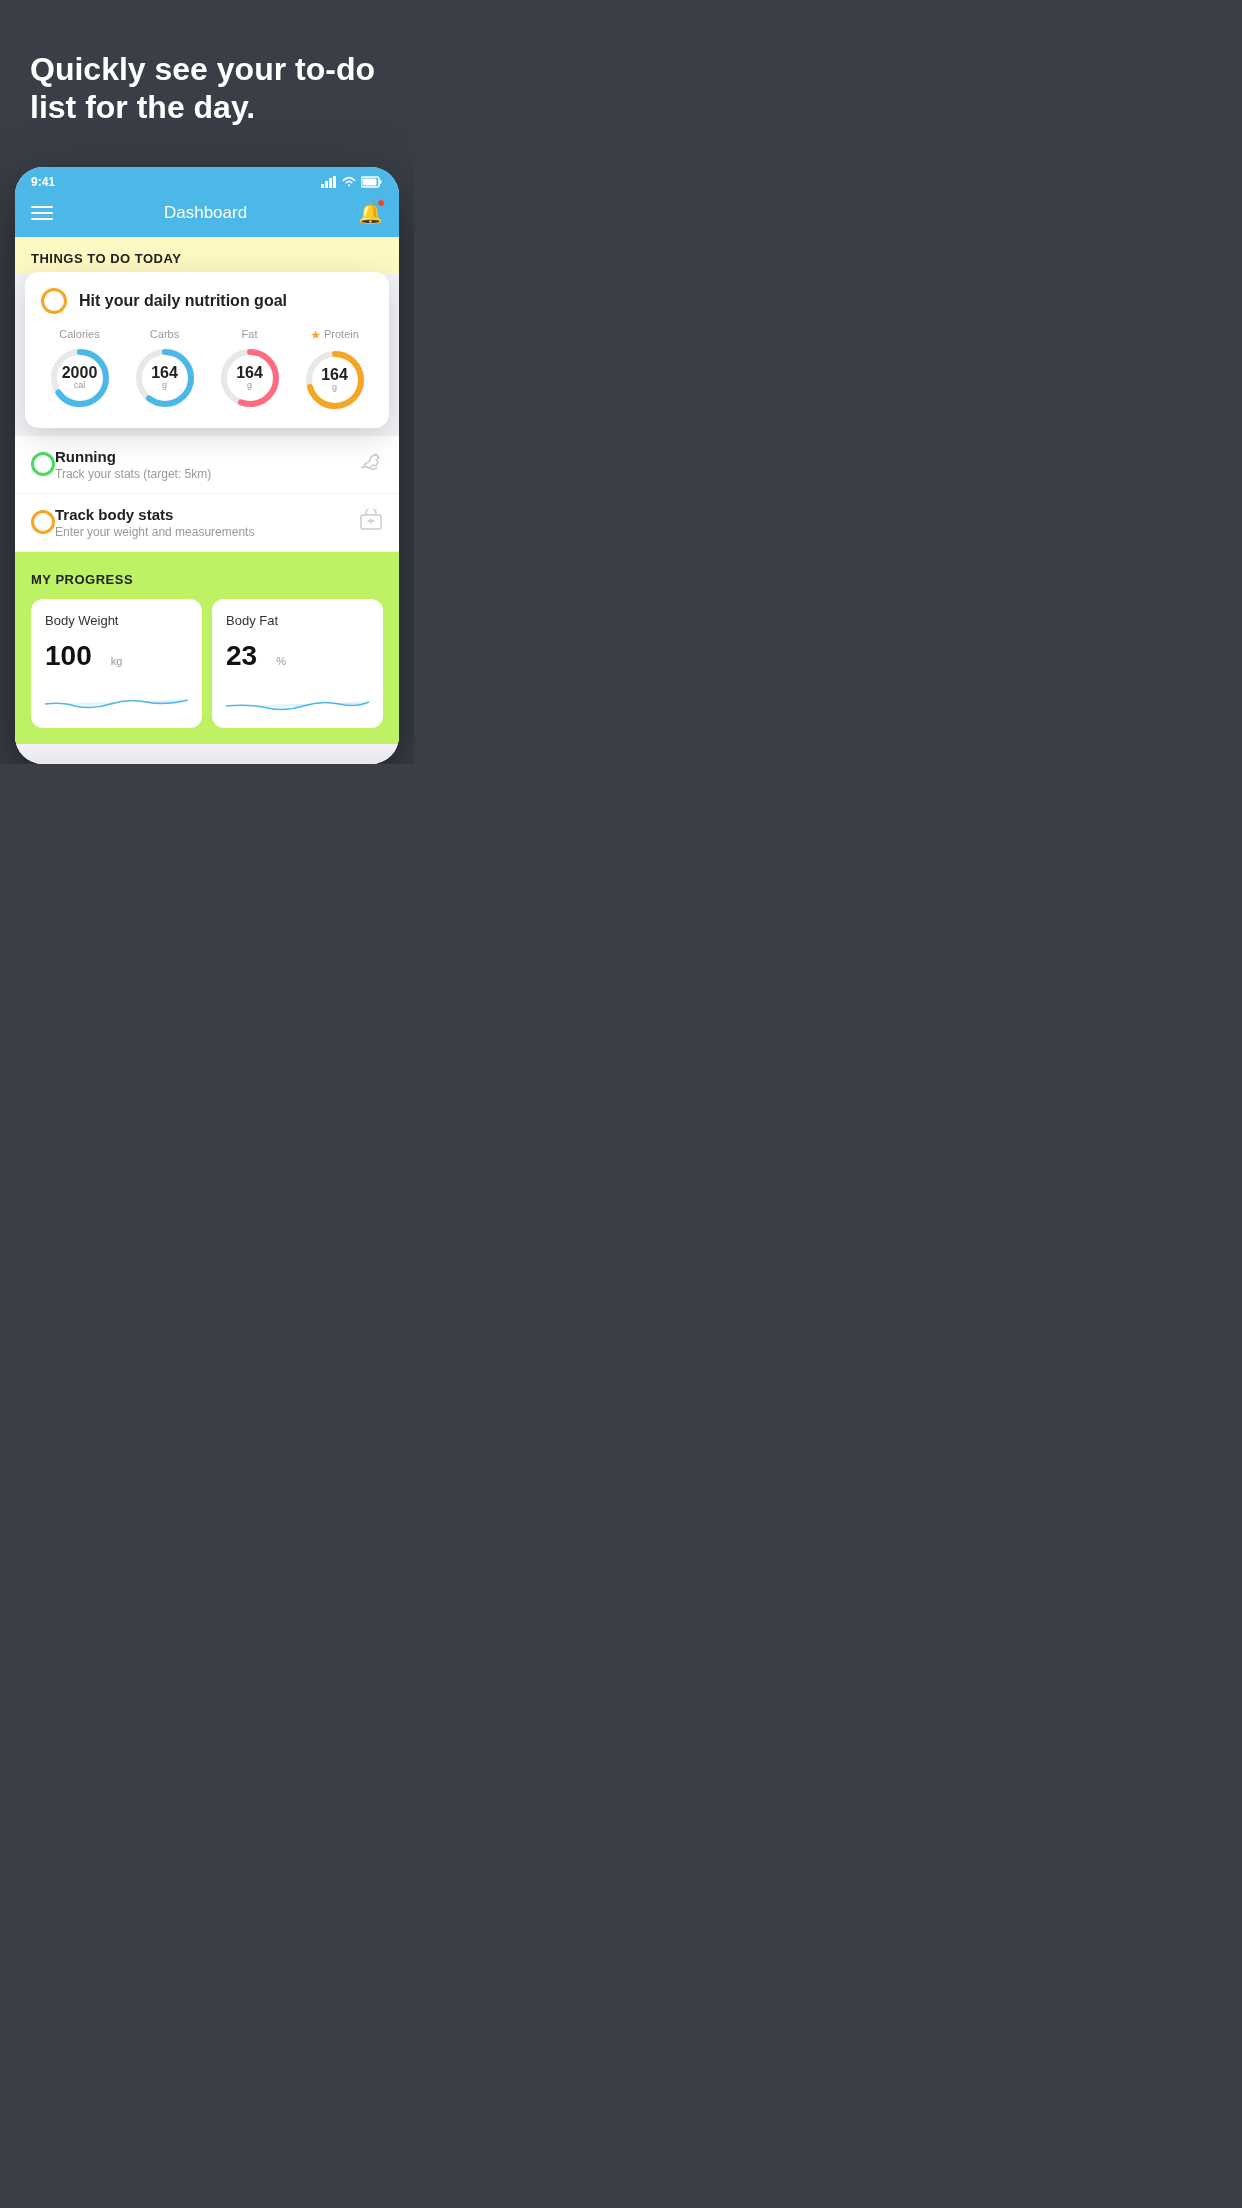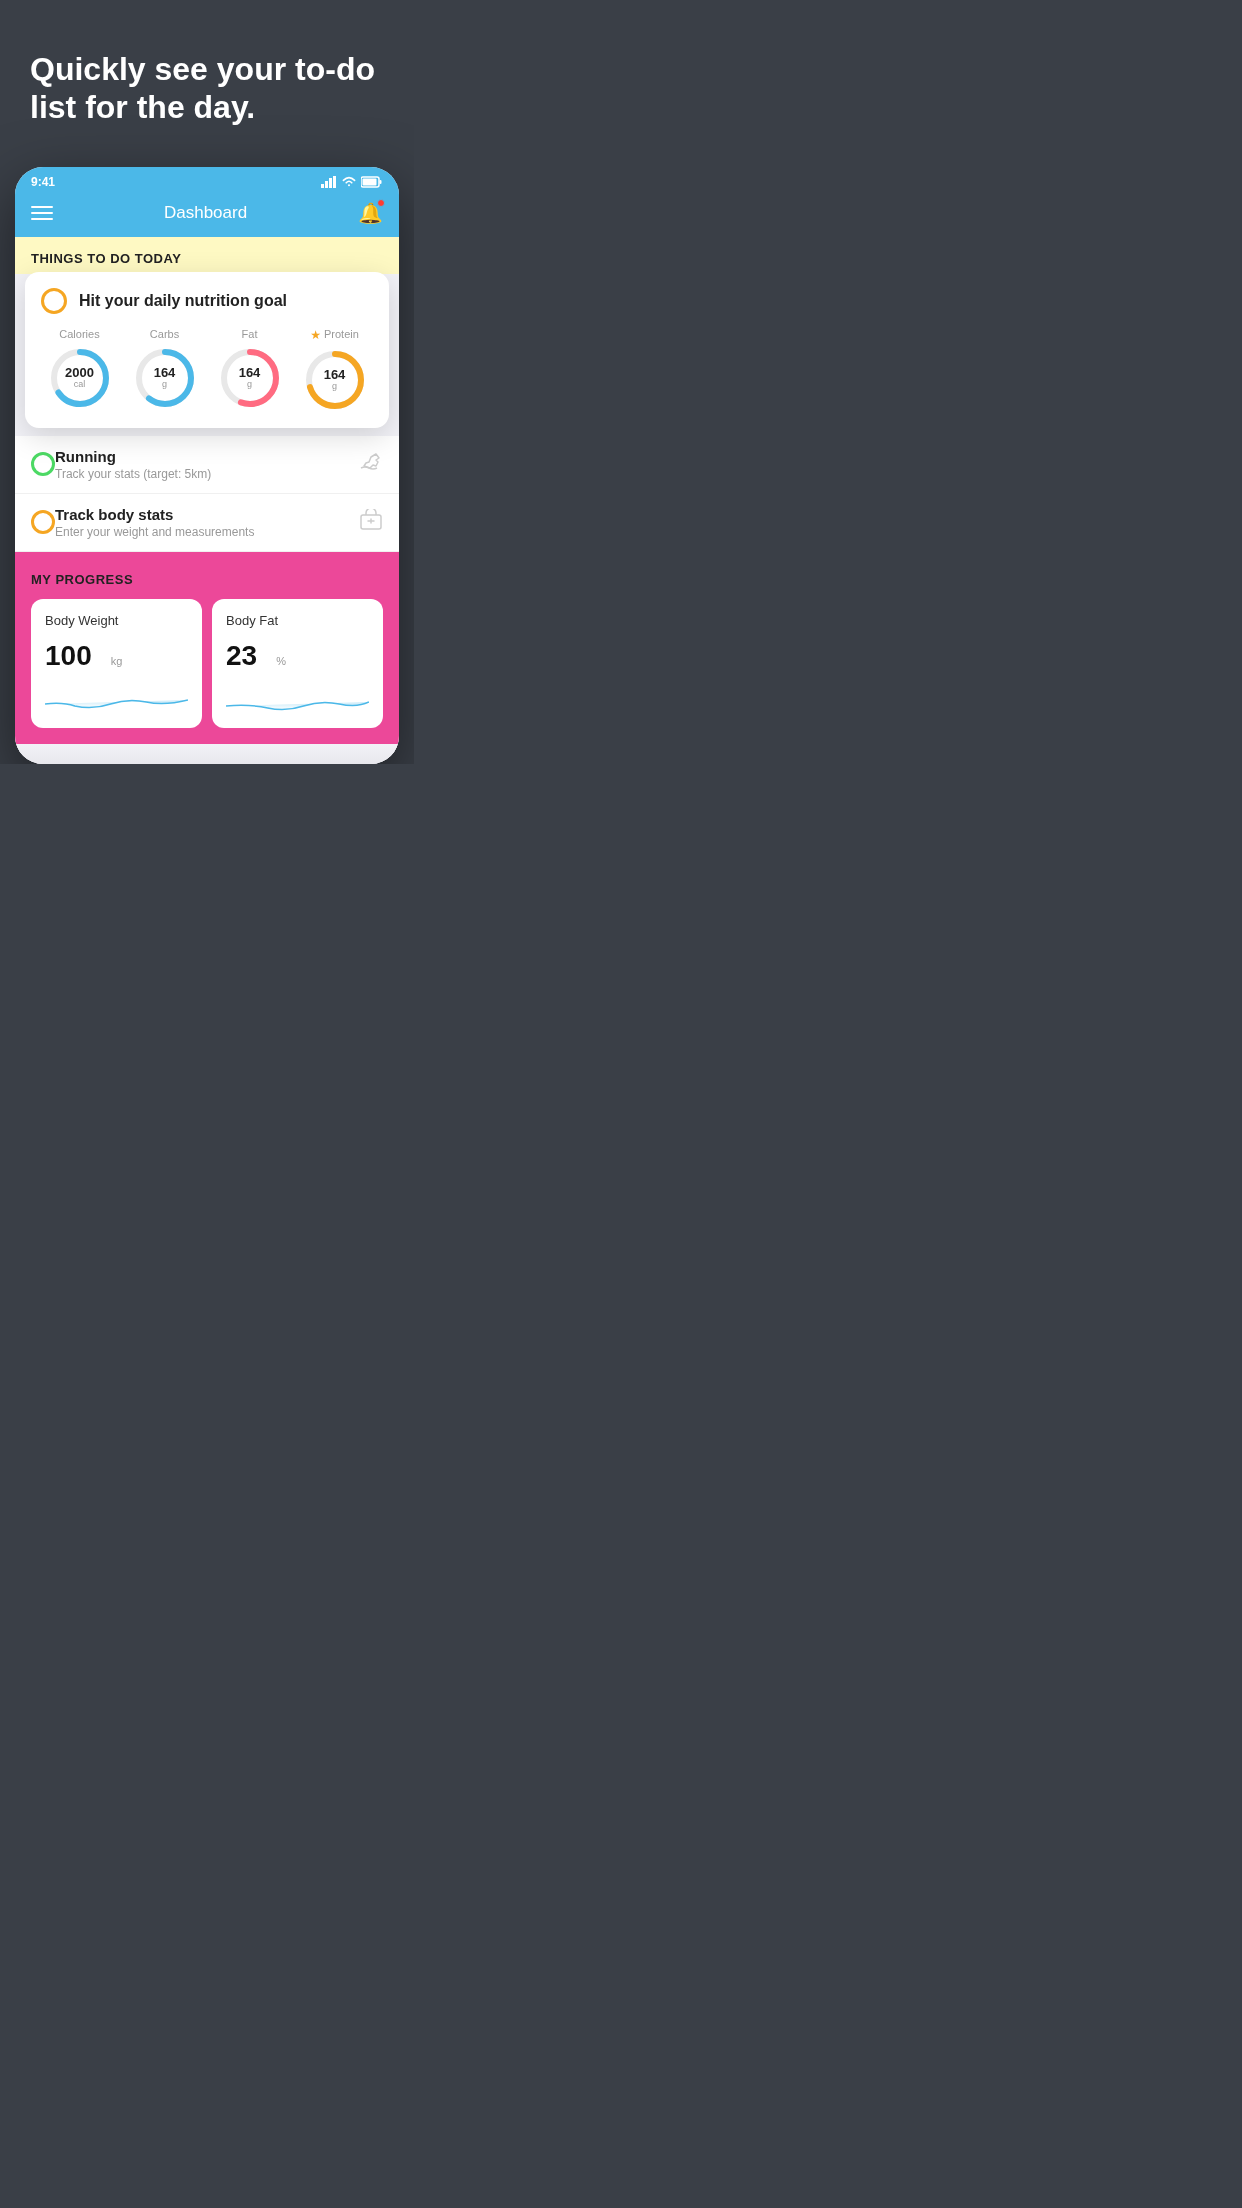--- a/index.html
+++ b/index.html
@@ -198,21 +198,21 @@
     .donut-center {
       position: absolute;
       top: 50%;
       left: 50%;
       transform: translate(-50%, -50%);
       text-align: center;
       line-height: 1.1;
     }
 
     .donut-value {
-      font-size: 13px;
+      font-size: 16px;
       font-weight: 700;
       color: #222;
     }
 
     .donut-unit {
       font-size: 9px;
       color: #999;
     }
 
     
@@ -256,21 +256,21 @@
       margin-top: 2px;
     }
 
     .todo-icon {
       color: #ccc;
       font-size: 20px;
     }
 
     
     .progress-section {
-      background: #ec4899;
+      background: #bef264;
       padding: 20px 16px 16px 16px;
     }
 
     .progress-title {
       font-size: 13px;
       font-weight: 800;
       color: #222;
       letter-spacing: 0.5px;
       margin-bottom: 12px;
     }

